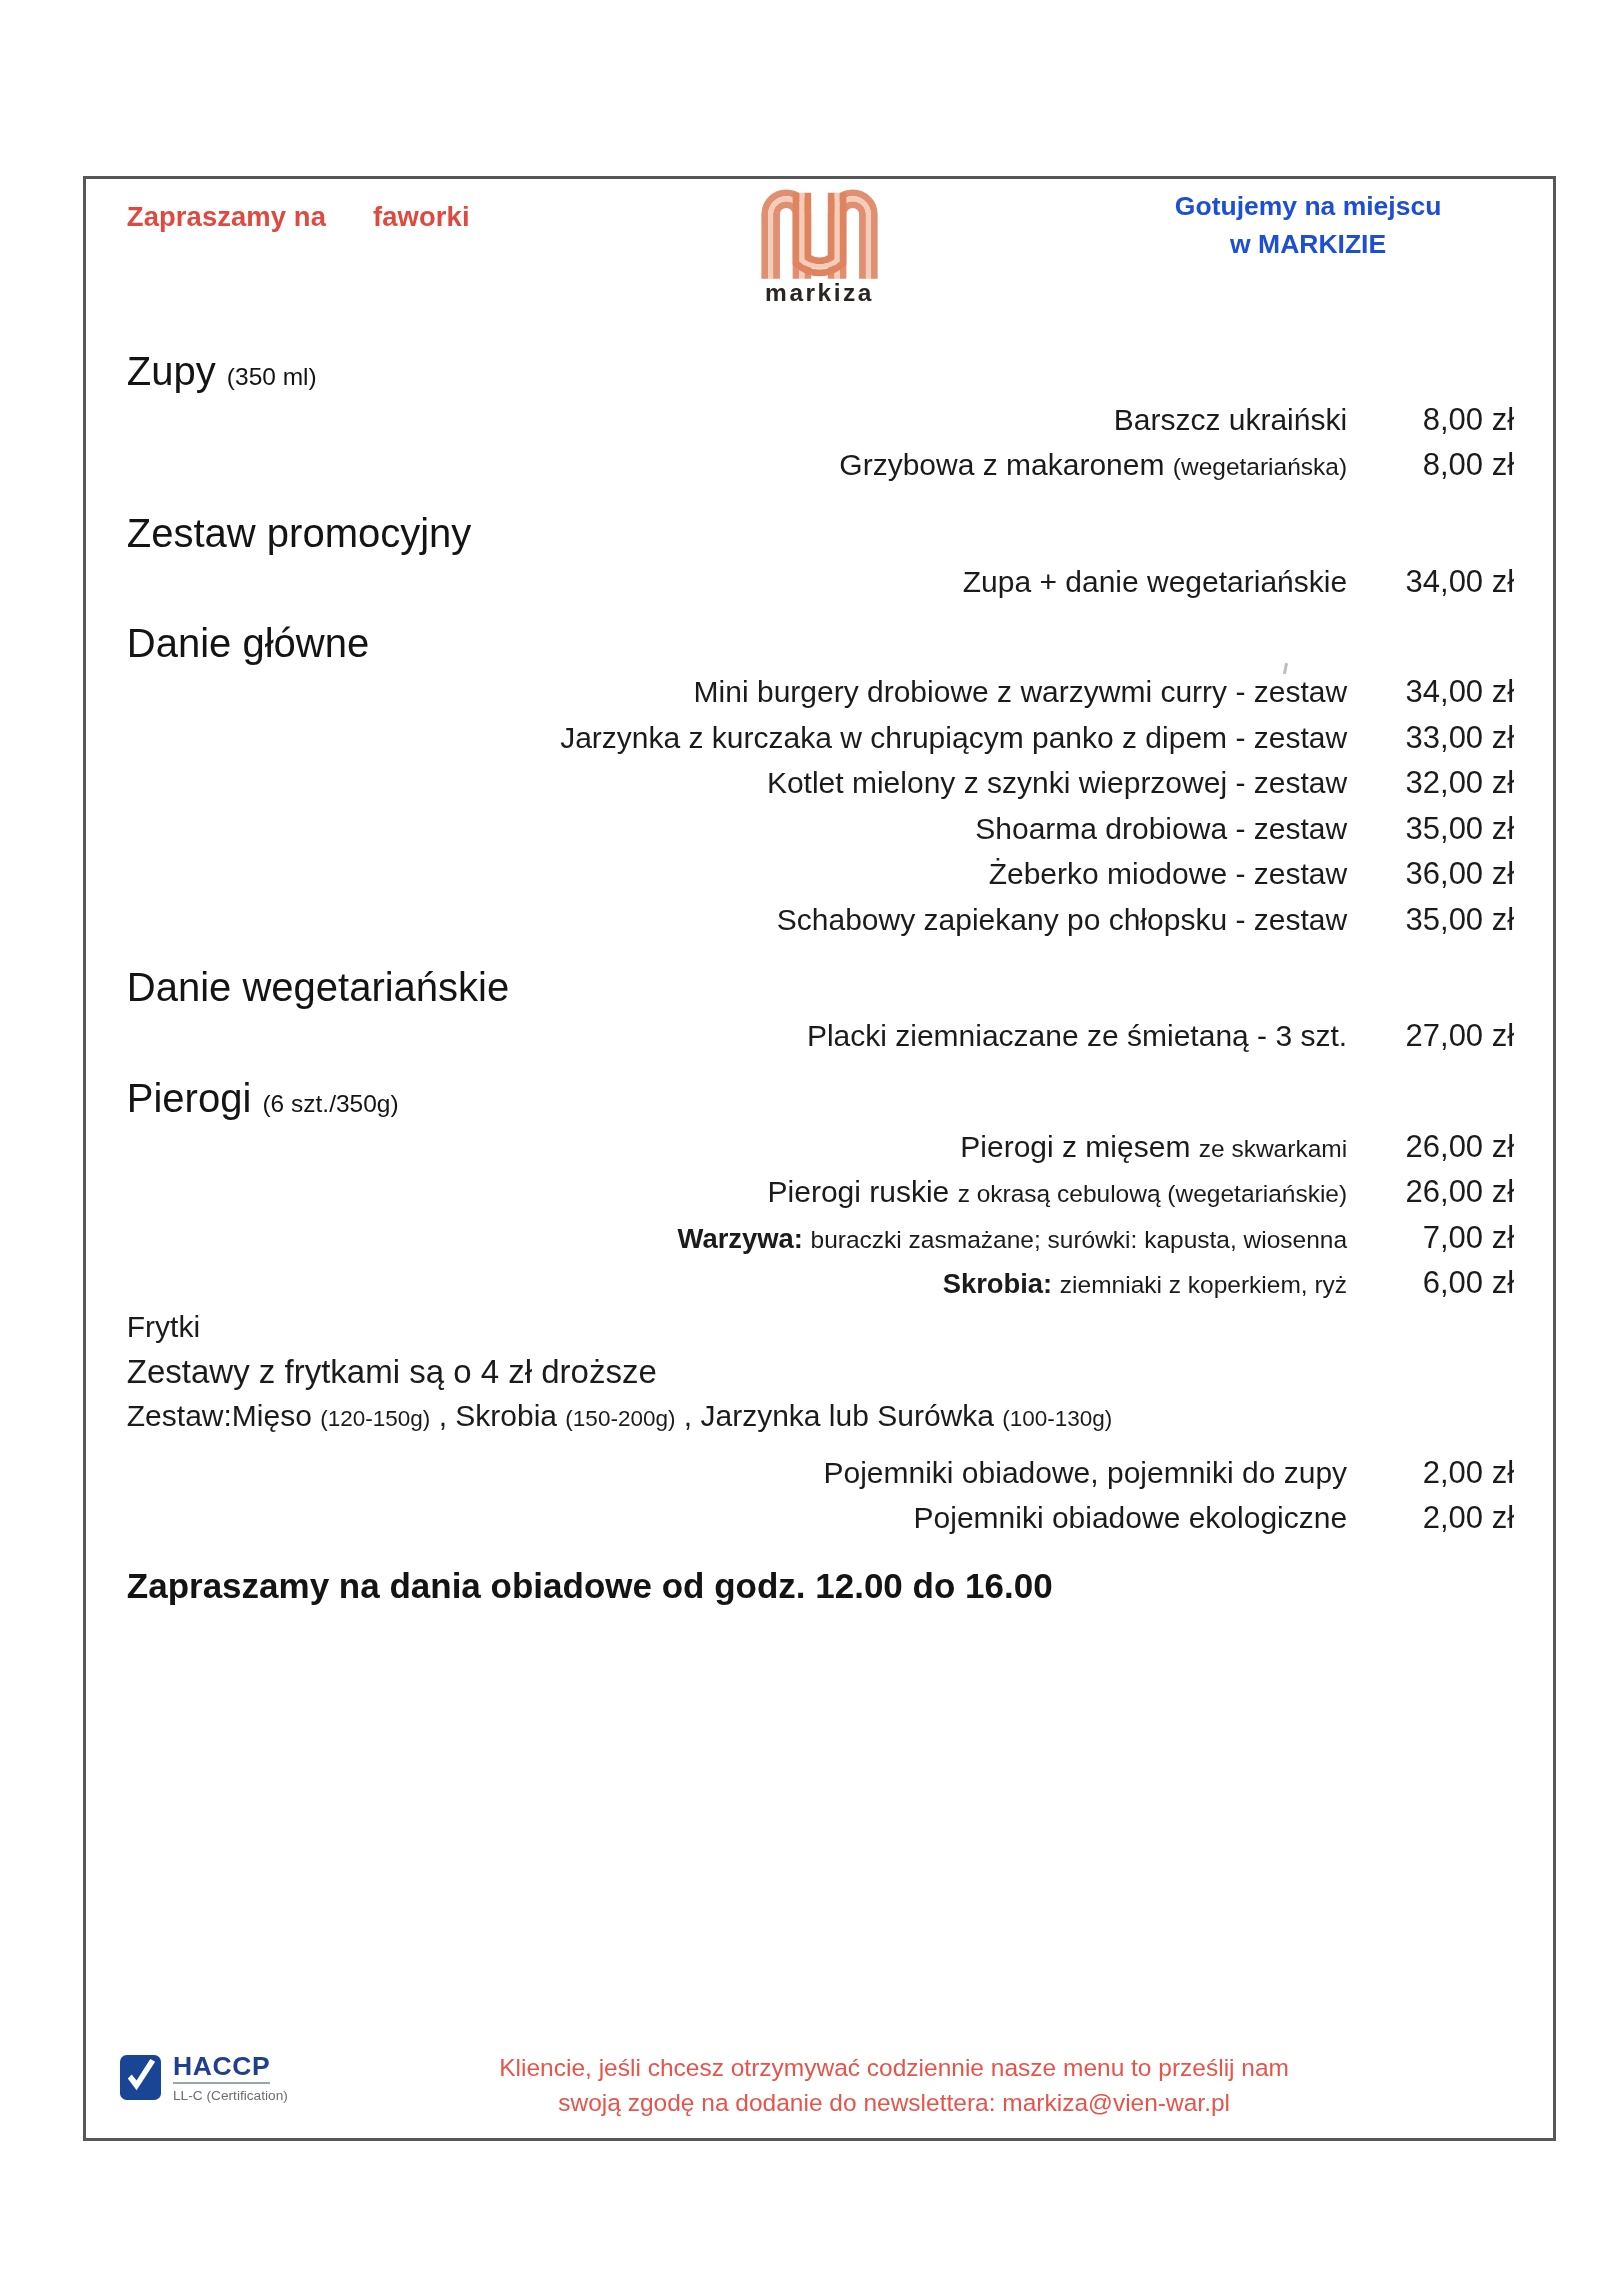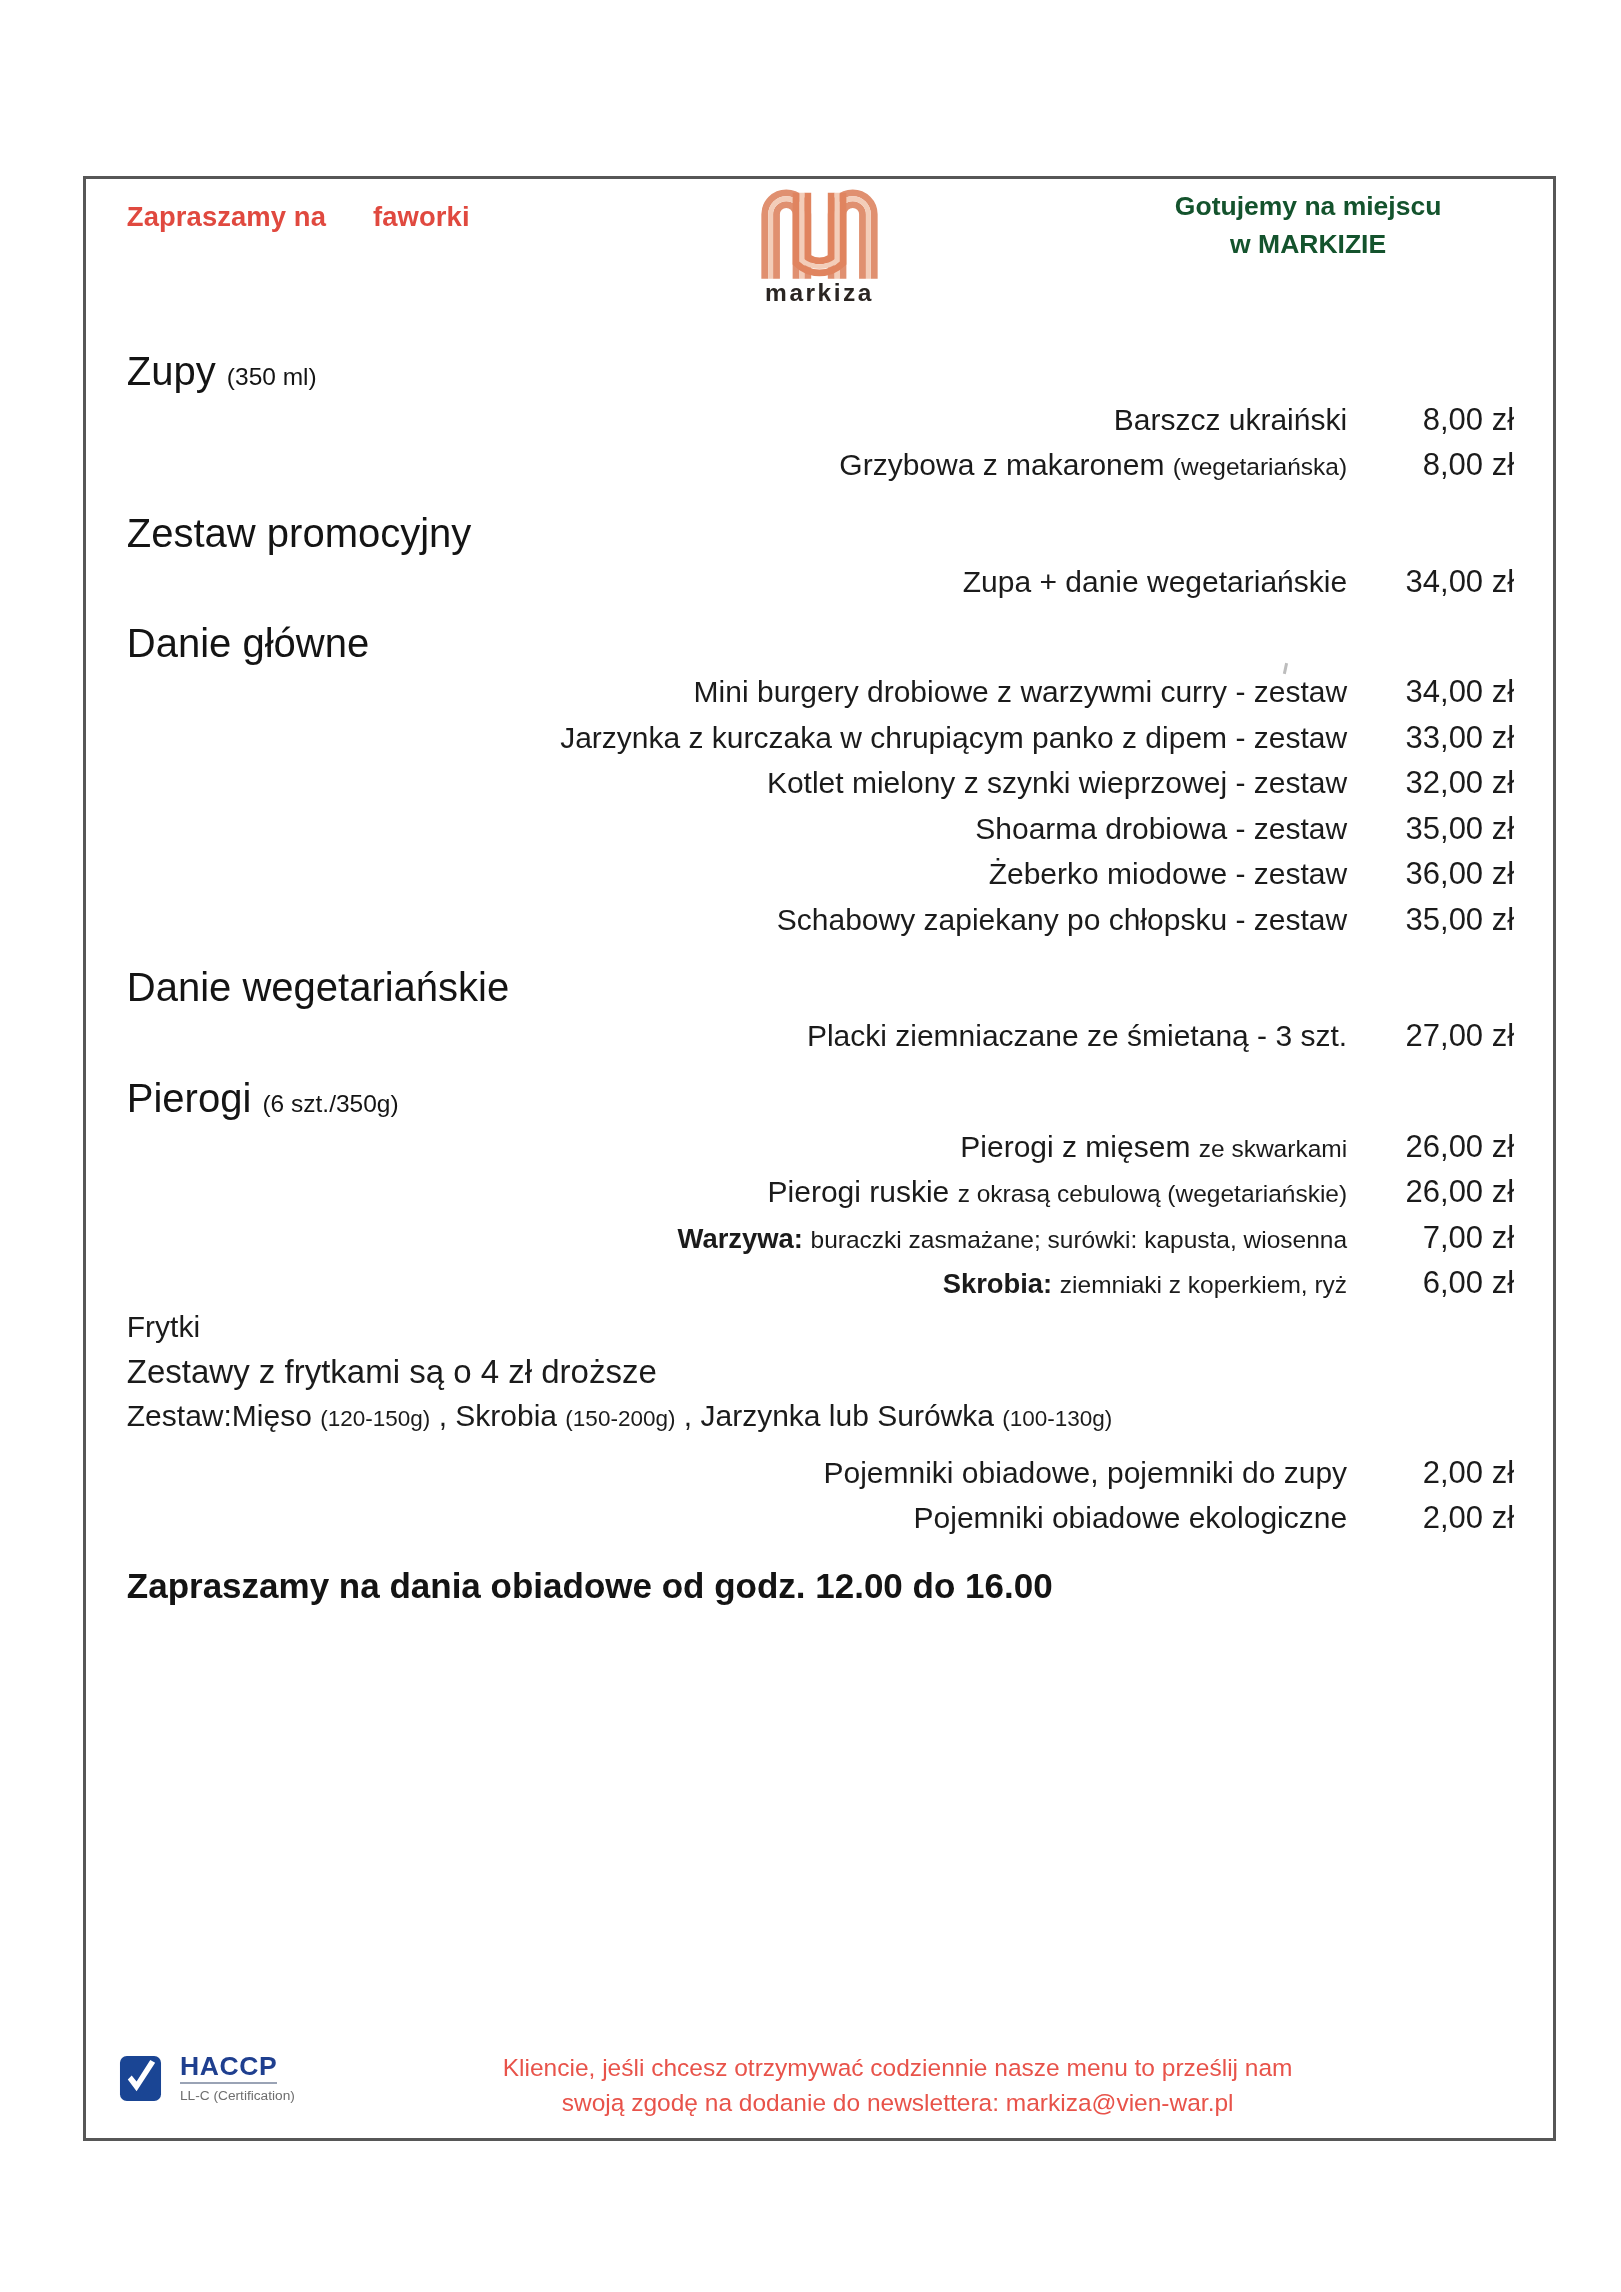--- a/index.html
+++ b/index.html
@@ -53,21 +53,21 @@
     font-weight: 700;
     letter-spacing: 0.1px;
     white-space: nowrap;
   }
   .promo-right {
     position: absolute;
     right: 5.9px;
     top: 7.8px;
     width: 412px;
     text-align: center;
-    color: #14532d;
+    color: #1d4ed8;
     font-size: 26.5px;
     font-weight: 700;
     line-height: 1.45;
   }
 
   .logo-wrap {
     position: absolute;
     left: 50%;
     transform: translateX(-50%);
     top: -5.9px;
@@ -163,22 +163,22 @@
   .footer {
     position: absolute;
     left: 33px;
     right: 33px;
     bottom: 17.6px;
     display: flex;
     align-items: flex-start;
   }
   .haccp {
     display: flex;
-    align-items: flex-end;
-    gap: 18px;
+    align-items: flex-start;
+    gap: 11px;
     padding-top: 3.9px;
     flex: 0 0 auto;
   }
   .haccp-text { line-height: 1; }
   .haccp-name {
     font-size: 26.5px;
     font-weight: 700;
     color: #1f3f8f;
     letter-spacing: 0.6px;
     border-bottom: 2px solid #9aa3b5;

